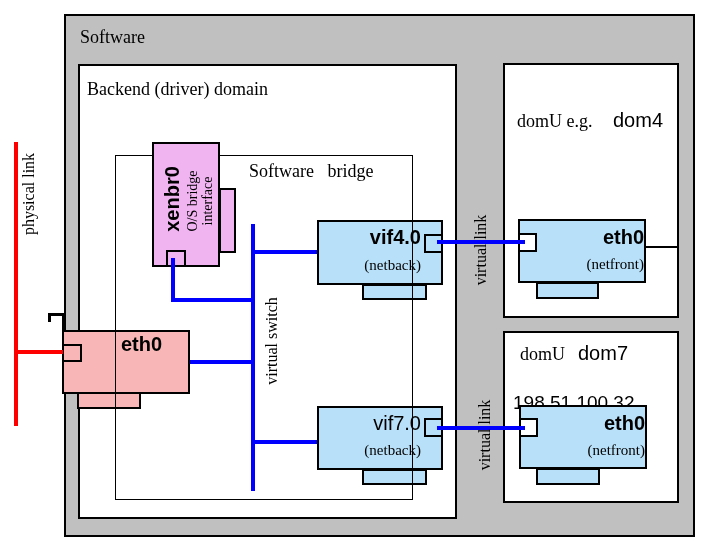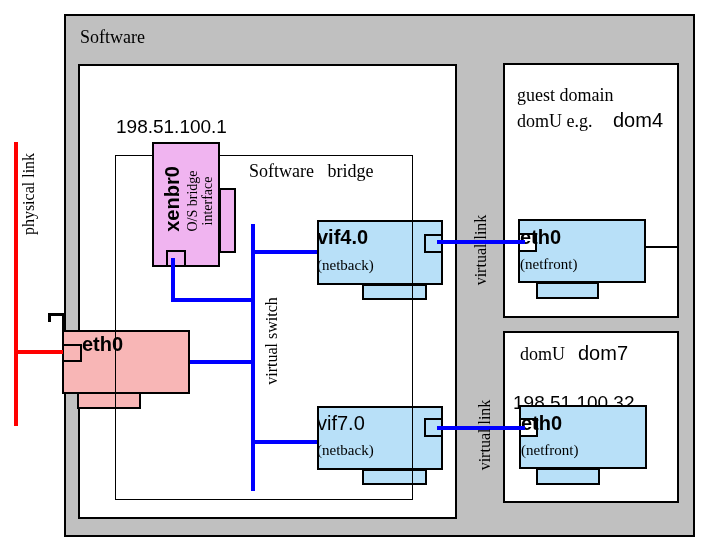--- a/index.html
+++ b/index.html
@@ -5,43 +5,42 @@
   html,body{margin:0;padding:0;background:#ffffff;}
   #stage{position:relative;width:711px;height:553px;background:#ffffff;overflow:hidden;
          font-family:"Liberation Serif",serif;color:#000;}
   .abs{position:absolute;box-sizing:border-box;}
   .serif{font-family:"Liberation Serif",serif;}
   .sans{font-family:"Liberation Sans",sans-serif;}
   .b2{border:2px solid #000;}
   .b1{border:1px solid #000;}
   .vtext{white-space:pre;transform:translate(-50%,-50%) rotate(-90deg);
          transform-origin:center center;text-align:center;line-height:15px;}
-  .ctr{text-align:left;}
+  .ctr{text-align:right;}
   .pre{white-space:pre;}
   .gray{background:#c0c0c0;}
   .plum{background:#f0b4f0;}
   .lblue{background:#b8e0f8;}
   .salmon{background:#f8b6b6;}
   .bluelink{background:#0000ff;}
   .redlink{background:#ff0000;}
   .blackline{background:#000;}
 </style>
 </head>
 <body>
 
 <div id="stage">
 
   <div class="abs gray b2" style="left:64px;top:14px;width:631px;height:523px;z-index:1;"></div>
   <div class="abs serif" style="left:80px;top:27px;font-size:18px;z-index:2;">Software</div>
 
   <div class="abs b2" style="left:78px;top:64px;width:379px;height:455px;background:#fff;z-index:2;"></div>
-  <div class="abs sans" style="left:116px;top:116px;font-size:19px;z-index:3;">198.51.100.1</div>
+  <div class="abs serif" style="left:87px;top:79px;font-size:18px;z-index:3;">Backend (driver) domain</div>
 
   <div class="abs b2" style="left:503px;top:63px;width:176px;height:255px;background:#fff;z-index:2;"></div>
-  <div class="abs serif" style="left:517px;top:85px;font-size:18px;z-index:3;">guest domain</div>
   <div class="abs serif" style="left:517px;top:111px;font-size:18px;z-index:3;">domU e.g.</div>
   <div class="abs sans" style="left:613px;top:109px;font-size:20px;z-index:3;">dom4</div>
 
   <div class="abs b2" style="left:503px;top:331px;width:176px;height:172px;background:#fff;z-index:2;"></div>
   <div class="abs serif" style="left:520px;top:344px;font-size:18px;z-index:3;">domU</div>
   <div class="abs sans" style="left:578px;top:342px;font-size:20px;z-index:3;">dom7</div>
   <div class="abs sans" style="left:513px;top:392px;font-size:19px;z-index:3;">198.51.100.32</div>
 
   <div class="abs blackline" style="left:48px;top:313px;width:17px;height:3px;z-index:3;"></div>
   <div class="abs blackline" style="left:48px;top:313px;width:3px;height:9px;z-index:3;"></div>

